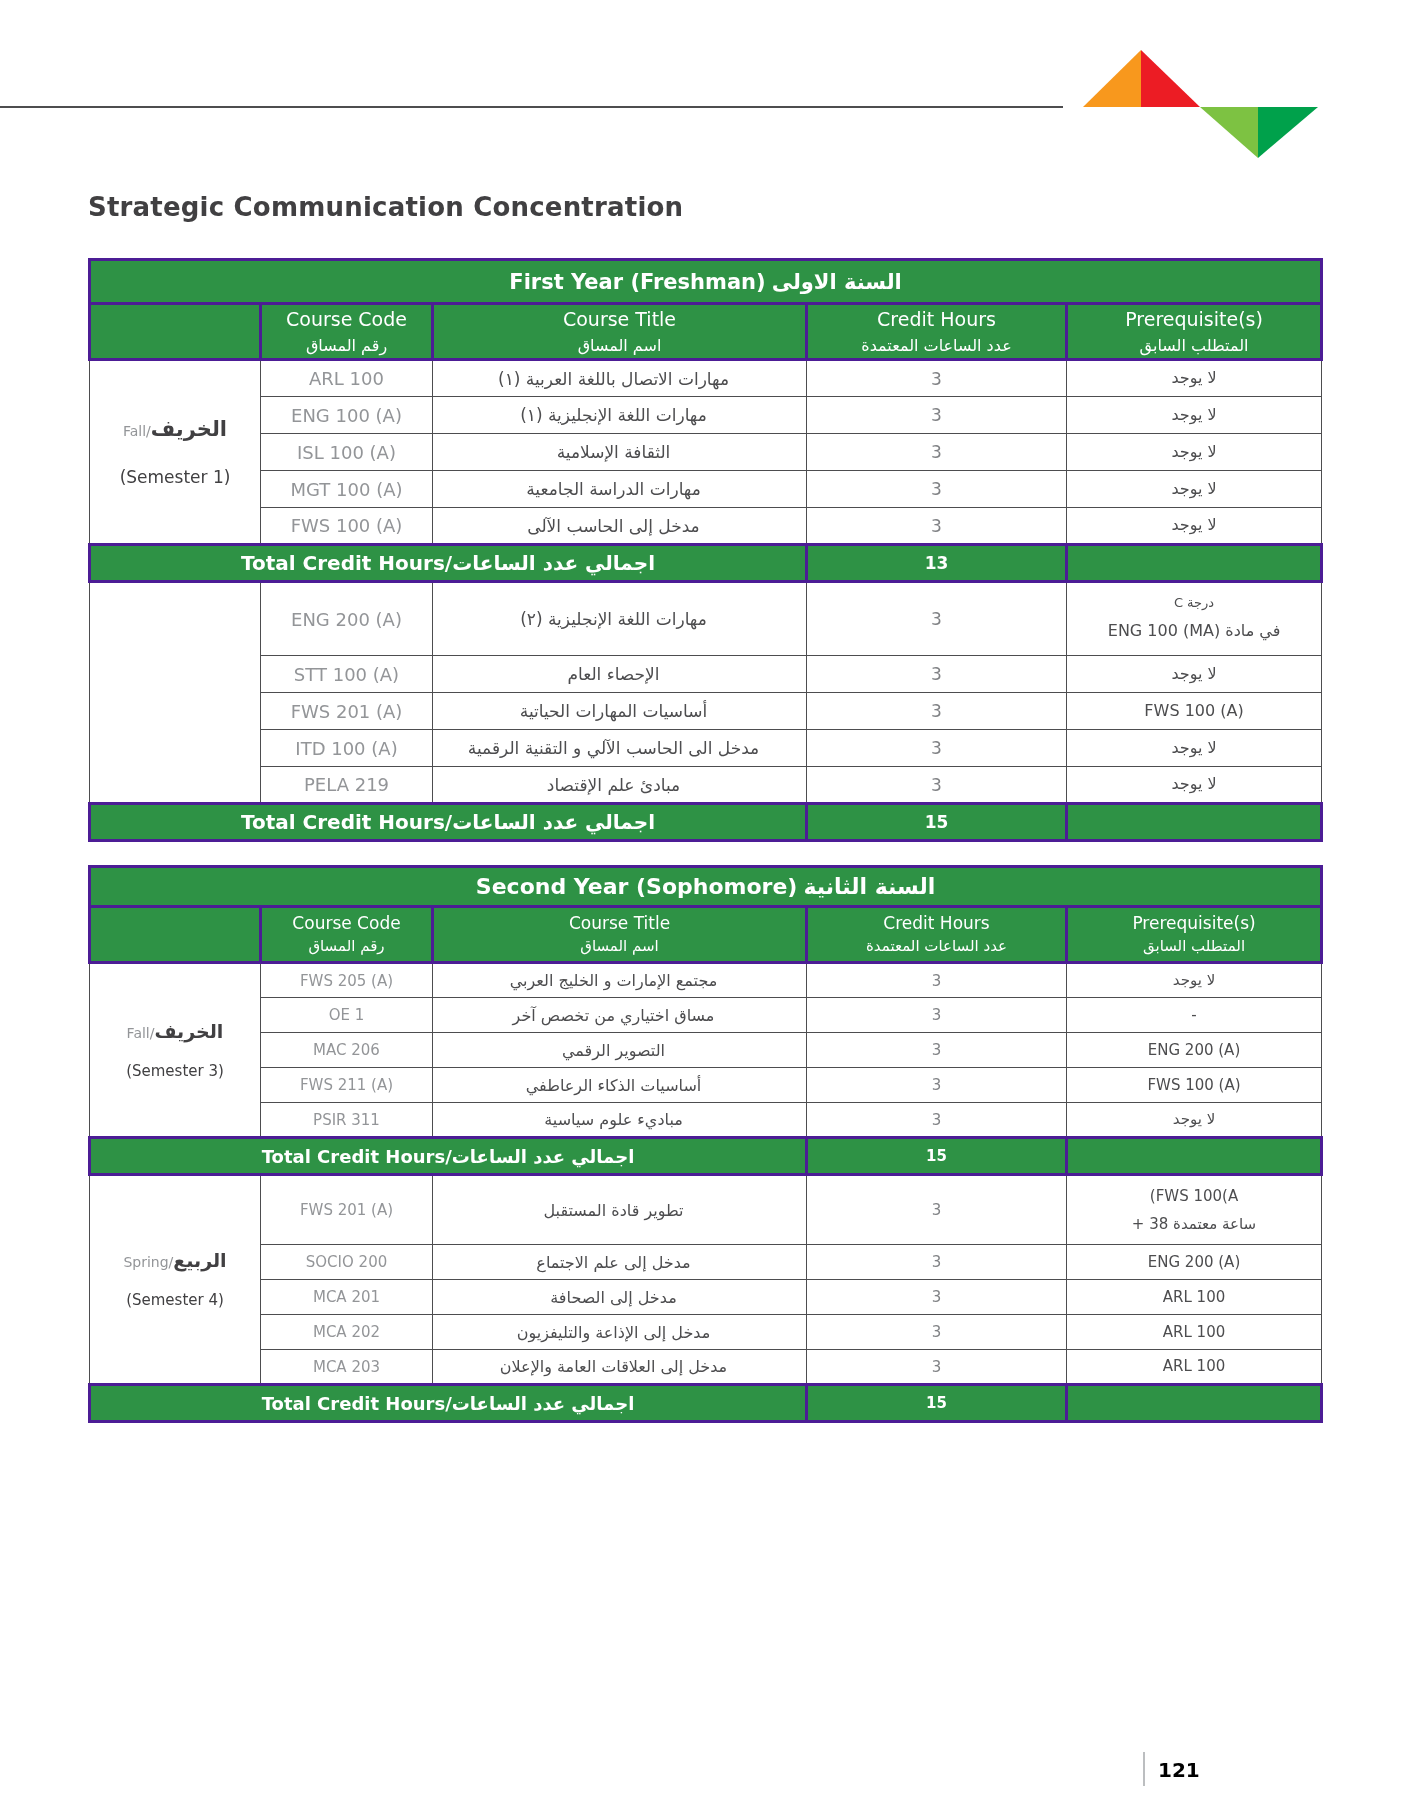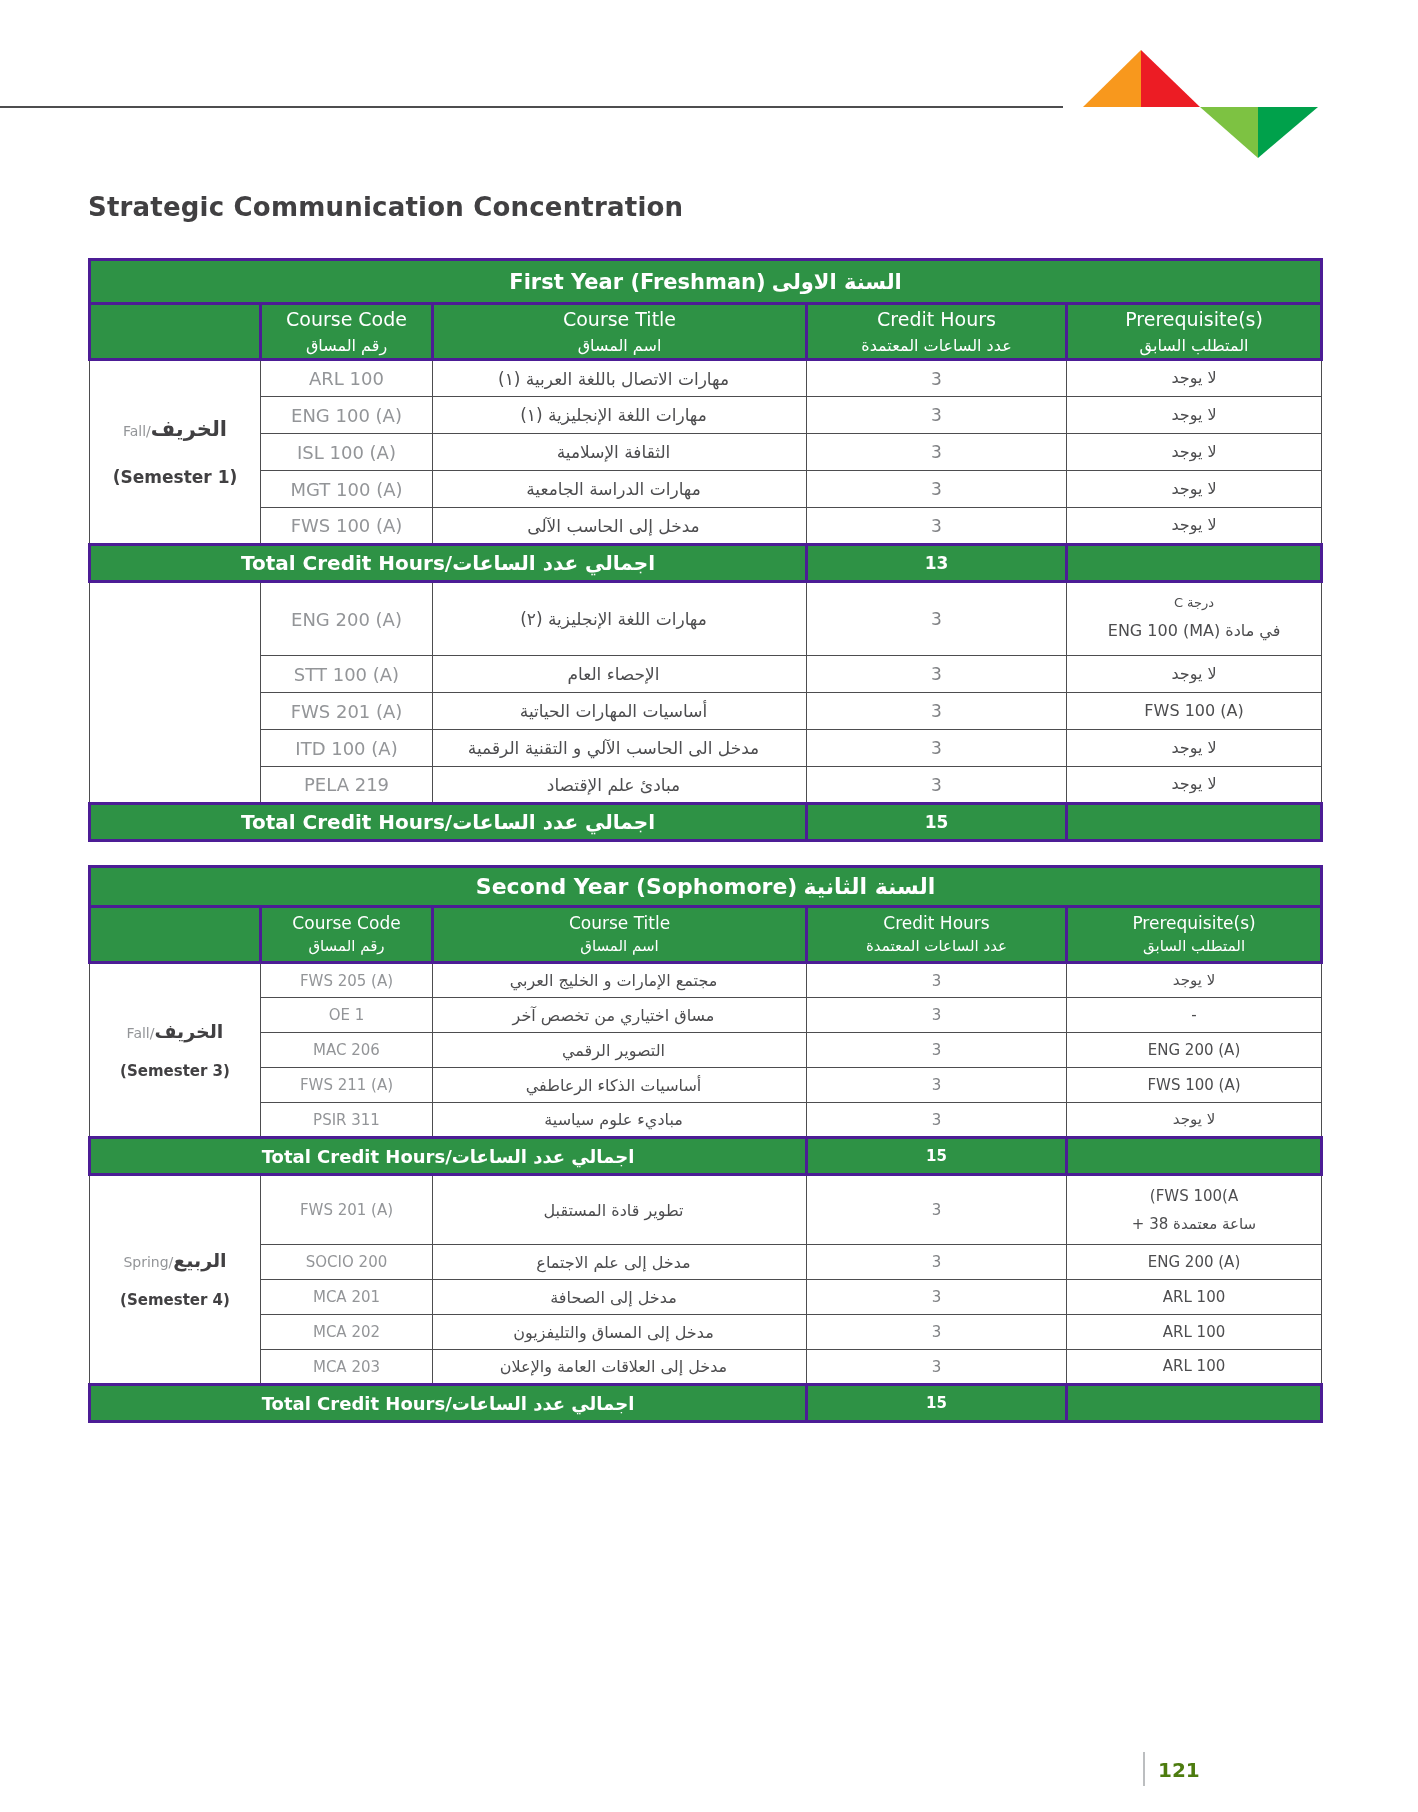--- a/index.html
+++ b/index.html
@@ -43,26 +43,26 @@
   .prereq{font-size:16px;color:#4d4d4f;line-height:1.9}
   .compact .prereq{font-size:15px}
   .prereq .small{font-size:13px}
   .totlabel{height:37px;font-size:20px;font-weight:700}
   .compact .totlabel{font-size:18px}
   .totnum{font-size:17px;font-weight:700}
   .compact .totnum{font-size:15px}
   .semcell{line-height:1.3}
   .sem-l1 .lat{font-size:14px;color:#939598}
   .sem-l1 .arb{font-size:21px;font-weight:700;color:#414042}
-  .sem-sub{font-size:17px;font-weight:700;margin-top:22px}
+  .sem-sub{font-size:17px;font-weight:400;margin-top:22px}
   .compact .sem-l1 .arb{font-size:19px}
   .compact .sem-sub{font-size:15px;margin-top:18px}
   
   .footer-bar{position:absolute;left:1143px;top:1752px;width:2px;height:34px;background:#bcbec0}
-  .page-num{position:absolute;left:1158px;top:1758px;font-size:20px;font-weight:700;color:#4d7c0f}
+  .page-num{position:absolute;left:1158px;top:1758px;font-size:20px;font-weight:700;color:#000000}
 </style>
 </head>
 <body>
 
 <div class="top-rule" style="width: 1063px;"></div>
 
 <svg class="logo" viewBox="0 0 240 115" aria-hidden="true">
   <polygon points="3,62 61,5 61,62" fill="#F8981D"></polygon>
   <polygon points="61,5 120,62 61,62" fill="#EC1C24"></polygon>
   <polygon points="120,62 178,62 178,113" fill="#7DC242"></polygon>
@@ -307,21 +307,21 @@
         <tr class="row">
           <td class="cell code">MCA 201</td>
           <td class="cell ctitle" dir="rtl">مدخل إلى الصحافة</td>
           <td class="cell credit">3</td>
           <td class="cell prereq">
             <div dir="ltr">ARL 100</div>
           </td>
         </tr>
         <tr class="row">
           <td class="cell code">MCA 202</td>
-          <td class="cell ctitle" dir="rtl">مدخل إلى المساق والتليفزيون</td>
+          <td class="cell ctitle" dir="rtl">مدخل إلى الإذاعة والتليفزيون</td>
           <td class="cell credit">3</td>
           <td class="cell prereq">
             <div dir="ltr">ARL 100</div>
           </td>
         </tr>
         <tr class="row">
           <td class="cell code">MCA 203</td>
           <td class="cell ctitle" dir="rtl">مدخل إلى العلاقات العامة والإعلان</td>
           <td class="cell credit">3</td>
           <td class="cell prereq">

